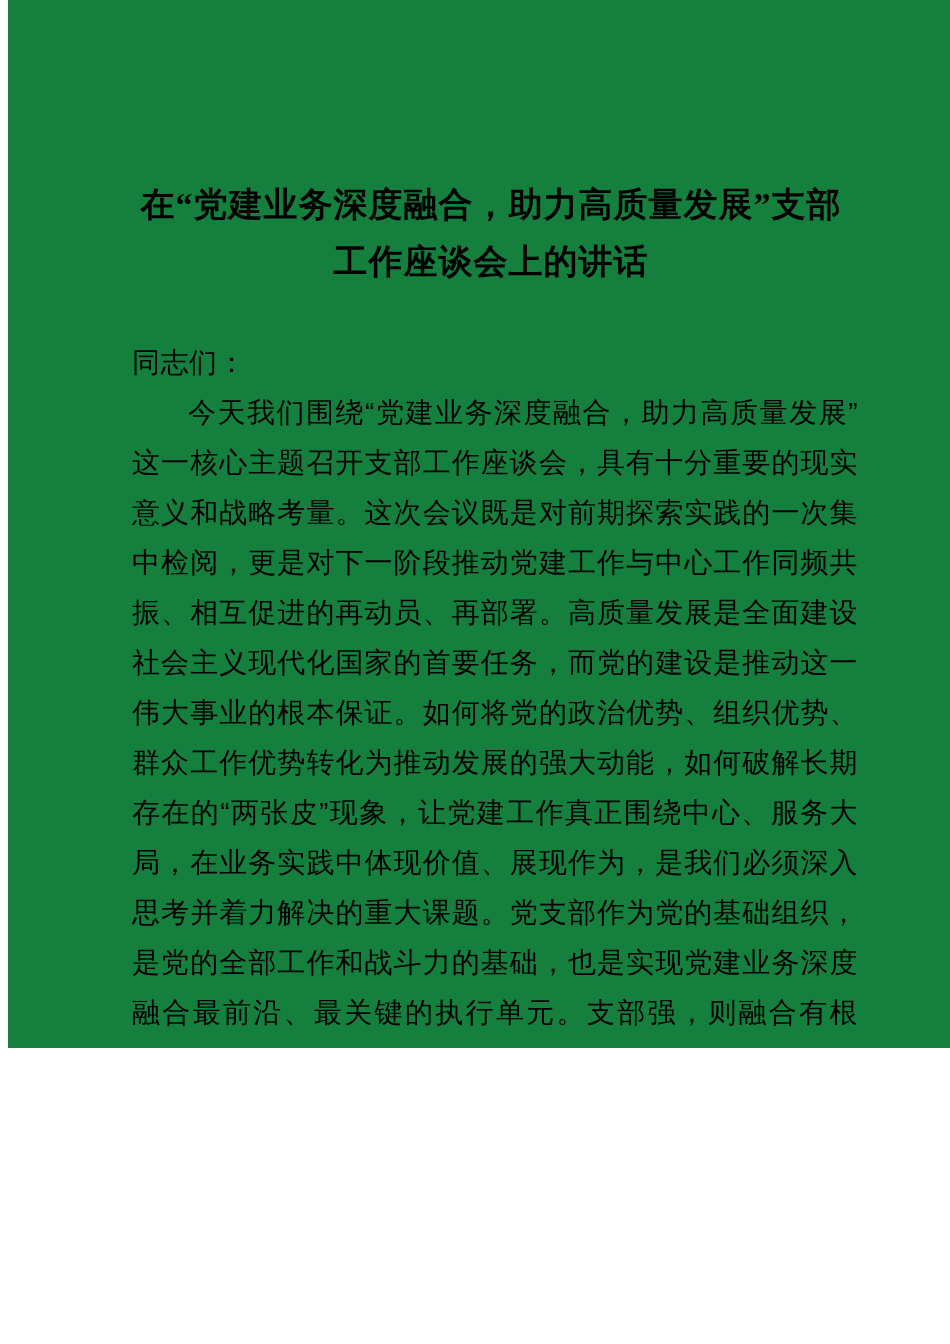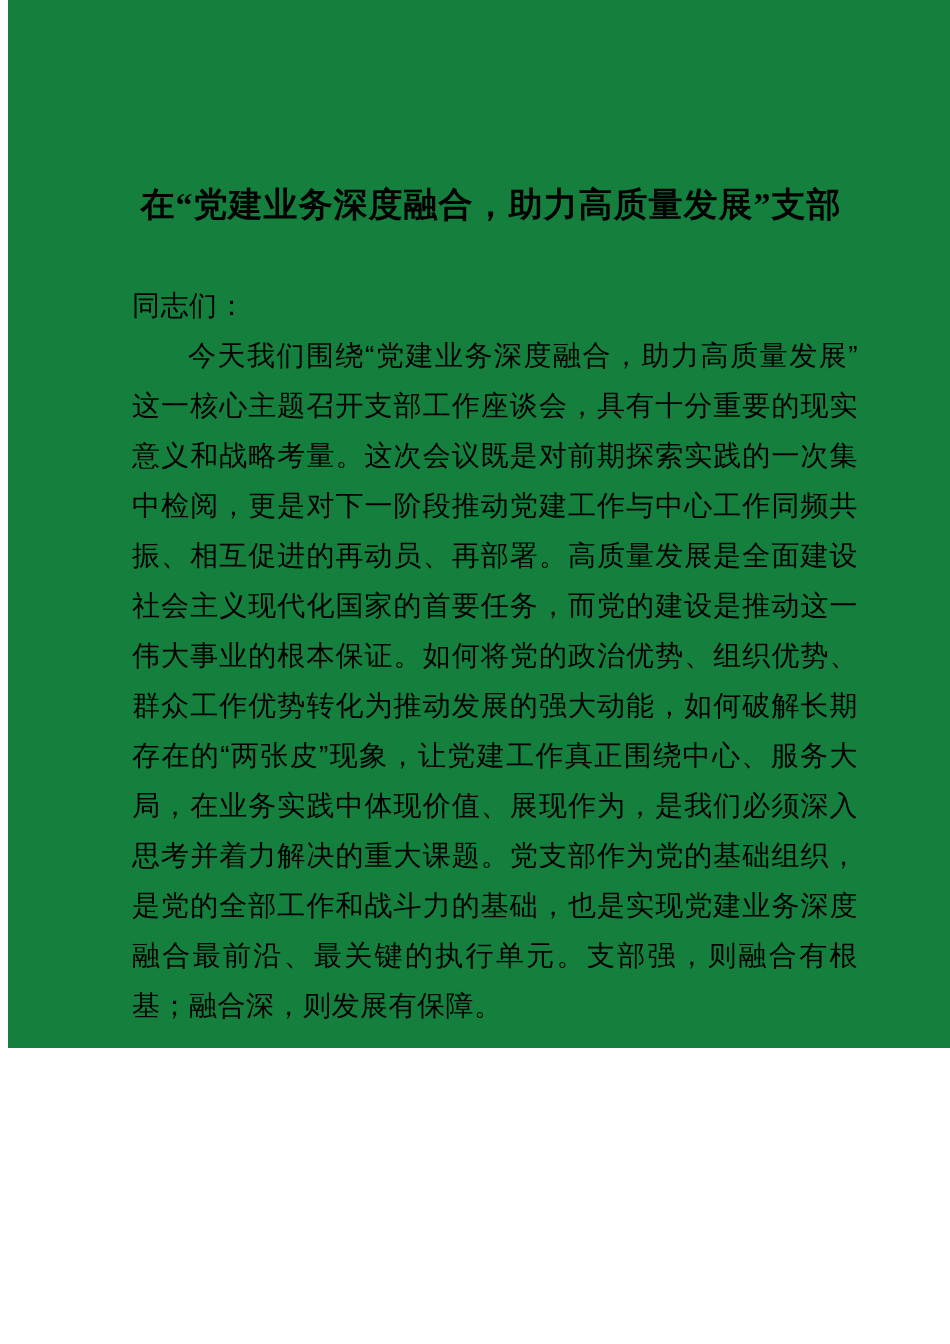--- a/index.html
+++ b/index.html
@@ -47,20 +47,21 @@
   .para {
     text-indent: 2em;
   }
 </style>
 </head>
 <body>
 
 <div class="page">
   <h1 class="doc-title">
     <span class="title-line">在“党建业务深度融合，助力高质量发展”支部</span>
+    <span class="title-line">工作座谈会上的讲话</span>
   </h1>
 
   <div class="doc-body">
     <p class="salutation">同志们：</p>
 
     <p class="para">今天我们围绕“党建业务深度融合，助力高质量发展”这一核心主题召开支部工作座谈会，具有十分重要的现实意义和战略考量。这次会议既是对前期探索实践的一次集中检阅，更是对下一阶段推动党建工作与中心工作同频共振、相互促进的再动员、再部署。高质量发展是全面建设社会主义现代化国家的首要任务，而党的建设是推动这一伟大事业的根本保证。如何将党的政治优势、组织优势、群众工作优势转化为推动发展的强大动能，如何破解长期存在的“两张皮”现象，让党建工作真正围绕中心、服务大局，在业务实践中体现价值、展现作为，是我们必须深入思考并着力解决的重大课题。党支部作为党的基础组织，是党的全部工作和战斗力的基础，也是实现党建业务深度融合最前沿、最关键的执行单元。支部强，则融合有根基；融合深，则发展有保障。</p>
 
   </div>
 </div>
 

